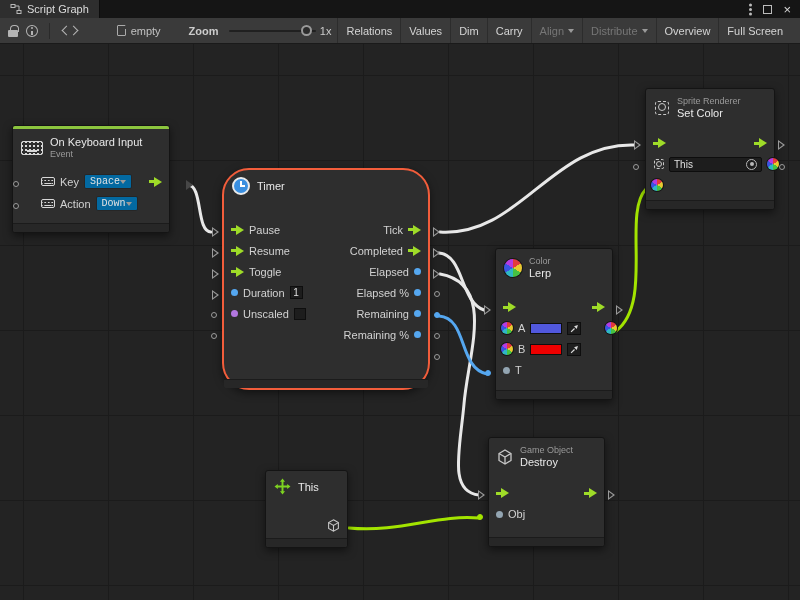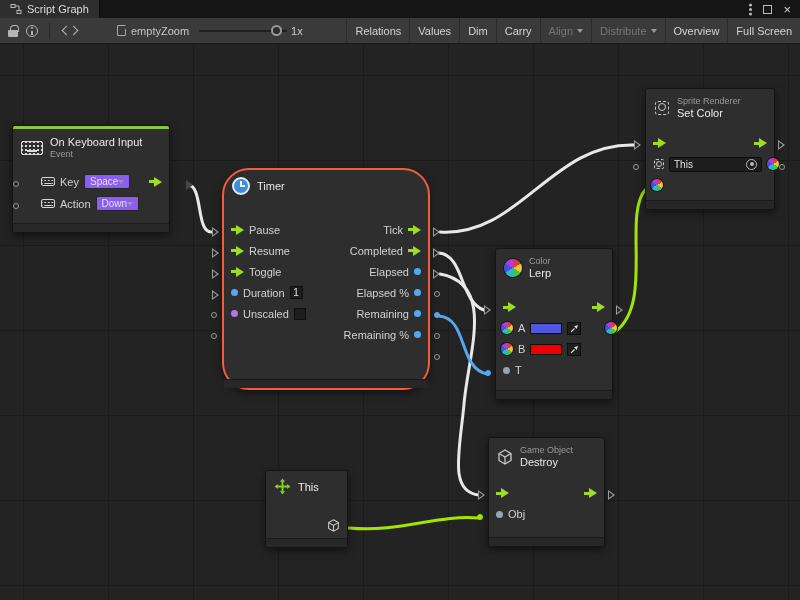--- a/index.html
+++ b/index.html
@@ -12,40 +12,40 @@
   .tab { display:flex; align-items:center; gap:5px; padding:0 10px; background:#2e2e2e;
     color:#dcdcdc; font-size:11px; border-right:1px solid #0d0d0d; }
   .winctl { margin-left:auto; display:flex; align-items:center; gap:11px; padding:0 9px; color:#bdbdbd; }
   .dots { width:3px; height:3px; border-radius:50%; background:#bdbdbd;
     box-shadow:0 -4.5px 0 #bdbdbd, 0 4.5px 0 #bdbdbd; }
   .maxicon { width:9px; height:9px; border:1.2px solid #bdbdbd; }
   .closeicon { font-size:13px; line-height:1; color:#d8d8d8; }
 
   
   .toolbar { height:26px; background:#3a3a3a; border-bottom:1px solid #1a1a1a;
-    display:flex; align-items:center; padding:0 0 0 8px; flex:0 0 auto; }
+    display:flex; align-items:center; padding:0 9px 0 8px; flex:0 0 auto; }
   .tsep { width:1px; height:16px; background:#2a2a2a; margin:0 7px; }
   .lockicon { width:10px; height:7px; background:#b5b5b5; border-radius:1px; position:relative; margin:5px 4px 0 0; }
   .lockicon::before { content:""; position:absolute; top:-5px; left:1.5px; width:7px; height:6px;
     border:1.5px solid #b5b5b5; border-bottom:none; border-radius:4px 4px 0 0; }
   .infoicon { width:12px; height:12px; border:1.2px solid #b5b5b5; border-radius:50%; position:relative; margin:0 4px; }
   .infoicon::before { content:""; position:absolute; left:50%; top:1.8px; transform:translateX(-50%);
     width:2px; height:2px; background:#b5b5b5; border-radius:50%; }
   .infoicon::after { content:""; position:absolute; left:50%; top:5px; transform:translateX(-50%);
     width:2px; height:4px; background:#b5b5b5; }
   .codeicon { width:18px; height:12px; position:relative; margin:0 4px; }
   .codeicon::before { content:""; position:absolute; left:2px; top:2.5px; width:6px; height:6px;
     border-left:1.5px solid #b5b5b5; border-bottom:1.5px solid #b5b5b5; transform:rotate(45deg); }
   .codeicon::after { content:""; position:absolute; right:2px; top:2.5px; width:6px; height:6px;
     border-left:1.5px solid #b5b5b5; border-bottom:1.5px solid #b5b5b5; transform:rotate(-135deg); }
   .emptywrap { display:flex; align-items:center; gap:5px; margin-left:34px; color:#c2c2c2; }
   .fileicon { width:9px; height:11px; border:1.2px solid #aaa; border-radius:1px; position:relative; }
   .fileicon::after { content:""; position:absolute; right:-1px; top:-1px; width:0; height:0;
     border-left:4px solid transparent; border-bottom:4px solid #3a3a3a; }
-  .zoomlabel { color:#cccccc; }
+  .zoomlabel { margin-left:28px; color:#cccccc;font-weight:bold; }
   .slider { width:88px; height:2px; background:#202020; border-radius:1px; margin:0 4px 0 10px; position:relative; }
   .slider .handle { position:absolute; top:-5px; left:72px; width:11px; height:11px; border-radius:50%;
     background:#2c2c2c; border:2.5px solid #9a9a9a; }
   .zoomval { color:#cccccc; margin-right:6px; }
   .tbuttons { margin-left:auto; display:flex; height:100%; }
   .tbtn { display:flex; align-items:center; gap:4px; padding:0 8px; border-left:1px solid #2c2c2c;
     color:#d4d4d4; font-size:11px; white-space:nowrap; }
   .tbtn.disabled { color:#767676; }
   .caret { width:0; height:0; border-left:3.5px solid transparent; border-right:3.5px solid transparent;
     border-top:4px solid #9a9a9a; }
@@ -99,22 +99,22 @@
   .clock::before { content:""; position:absolute; left:6px; top:2px; width:2px; height:6px; background:#fff; }
   .clock::after { content:""; position:absolute; left:6px; top:6px; width:5px; height:2px; background:#fff; }
 
   .spricon { width:16px; height:16px; position:relative; flex:0 0 auto; }
   .spricon::before { content:""; position:absolute; inset:1px; border:1.5px dashed #c8c8c8; border-radius:3px; }
   .spricon::after { content:""; position:absolute; left:3.5px; top:3.5px; width:6px; height:6px; border:1.5px solid #c8c8c8; border-radius:50%; }
   .spricon.small { width:11px; height:11px; }
   .spricon.small::before { inset:0.5px; border-width:1px; border-radius:2px; }
   .spricon.small::after { left:2.5px; top:2.5px; width:4px; height:4px; border-width:1px; }
 
-  .dd { display:flex; align-items:center; background:#8b5cf6; border:1px solid #262626;
-    border-radius:2px; padding:1px 5px; font-size:10px; color:#e2e2e2; }
+  .dd { display:flex; align-items:center; background:#0369a1; border:1px solid #262626;
+    border-radius:2px; padding:1px 5px; font-size:10px; color:#e2e2e2;font-family:Liberation Mono, monospace; }
   .valbox { min-width:13px; height:13px; background:#1d1d1d; border:1px solid #0e0e0e; font-size:10px;
     color:#e0e0e0; display:flex; align-items:center; justify-content:center; padding:0 2px; }
   .checkbox { width:12px; height:12px; background:#1d1d1d; border:1px solid #0e0e0e; }
   .swatch { width:32px; height:11px; border:1px solid #0e0e0e; flex:0 0 auto; }
   .dropbox { width:14px; height:13px; background:#1f1f1f; border:1px solid #0e0e0e;
     display:flex; align-items:center; justify-content:center; flex:0 0 auto; }
   .field { display:flex; align-items:center; gap:5px; background:#1d1d1d; border:1px solid #0d0d0d;
     border-radius:2px; padding:1px 4px; font-size:10px; color:#e0e0e0; flex:1; }
   .target { width:11px; height:11px; border:1.2px solid #b8b8b8; border-radius:50%; position:relative; flex:0 0 auto; }
   .target::before { content:""; position:absolute; inset:2.5px; background:#b8b8b8; border-radius:50%; }

